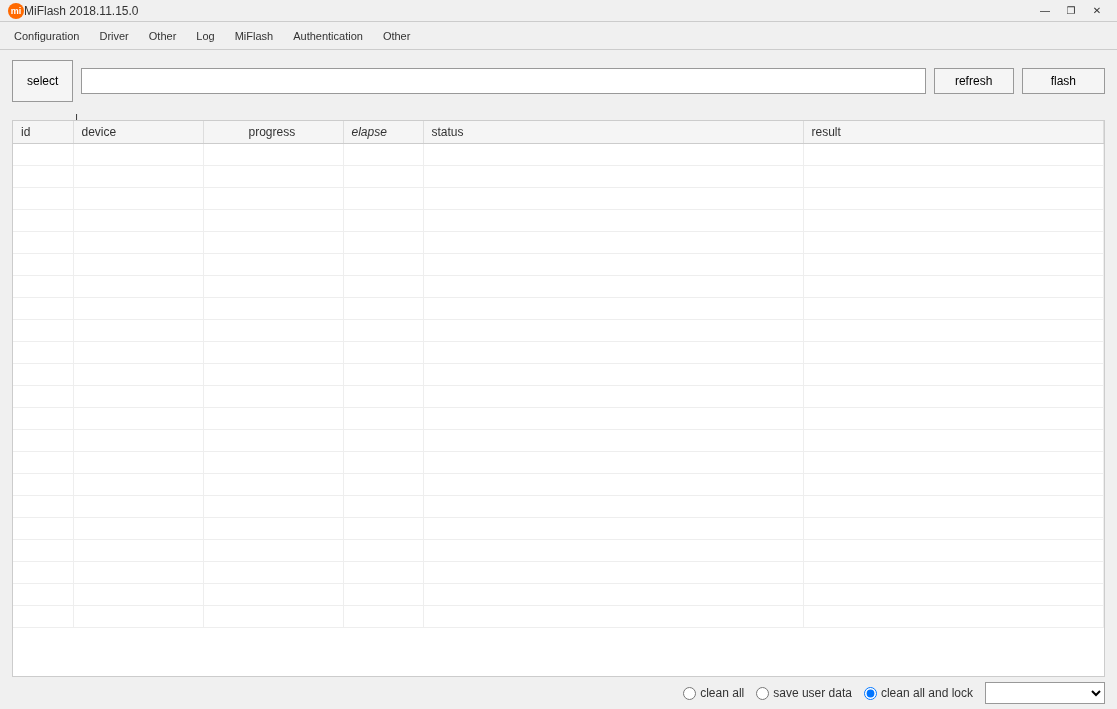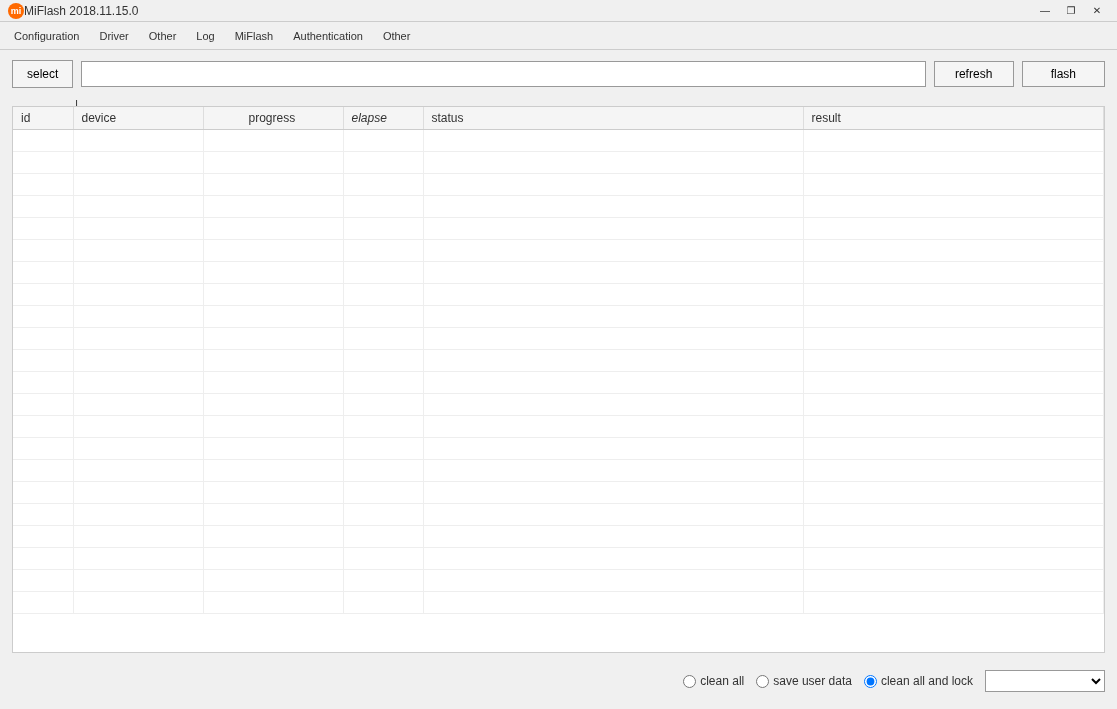--- a/index.html
+++ b/index.html
@@ -88,21 +88,21 @@
       align-items: center;
       gap: 8px;
       background: #f0f0f0;
     }
     #select-btn {
       padding: 4px 14px;
       border: 1px solid #999;
       background: #f5f5f5;
       cursor: pointer;
       font-size: 12px;
-      height: 28px;
+      height: 42px;
     }
     #path-input {
       flex: 1;
       height: 26px;
       border: 1px solid #999;
       padding: 2px 6px;
       font-size: 12px;
       background: white;
     }
     #refresh-btn {
@@ -160,21 +160,21 @@
       font-size: 12px;
       height: 22px;
     }
     .col-id { width: 60px; }
     .col-device { width: 130px; }
     .col-progress { width: 140px; padding-left: 45px; }
     .col-elapse { width: 80px; font-style: italic; }
     .col-status { width: 380px; }
     .col-result { width: auto; }
     #bottom-bar {
-      height: 56px;
+      height: 32px;
       display: flex;
       align-items: center;
       justify-content: flex-end;
       padding: 8px 12px;
       gap: 12px;
       background: #f0f0f0;
     }
     .radio-label {
       display: flex;
       align-items: center;

